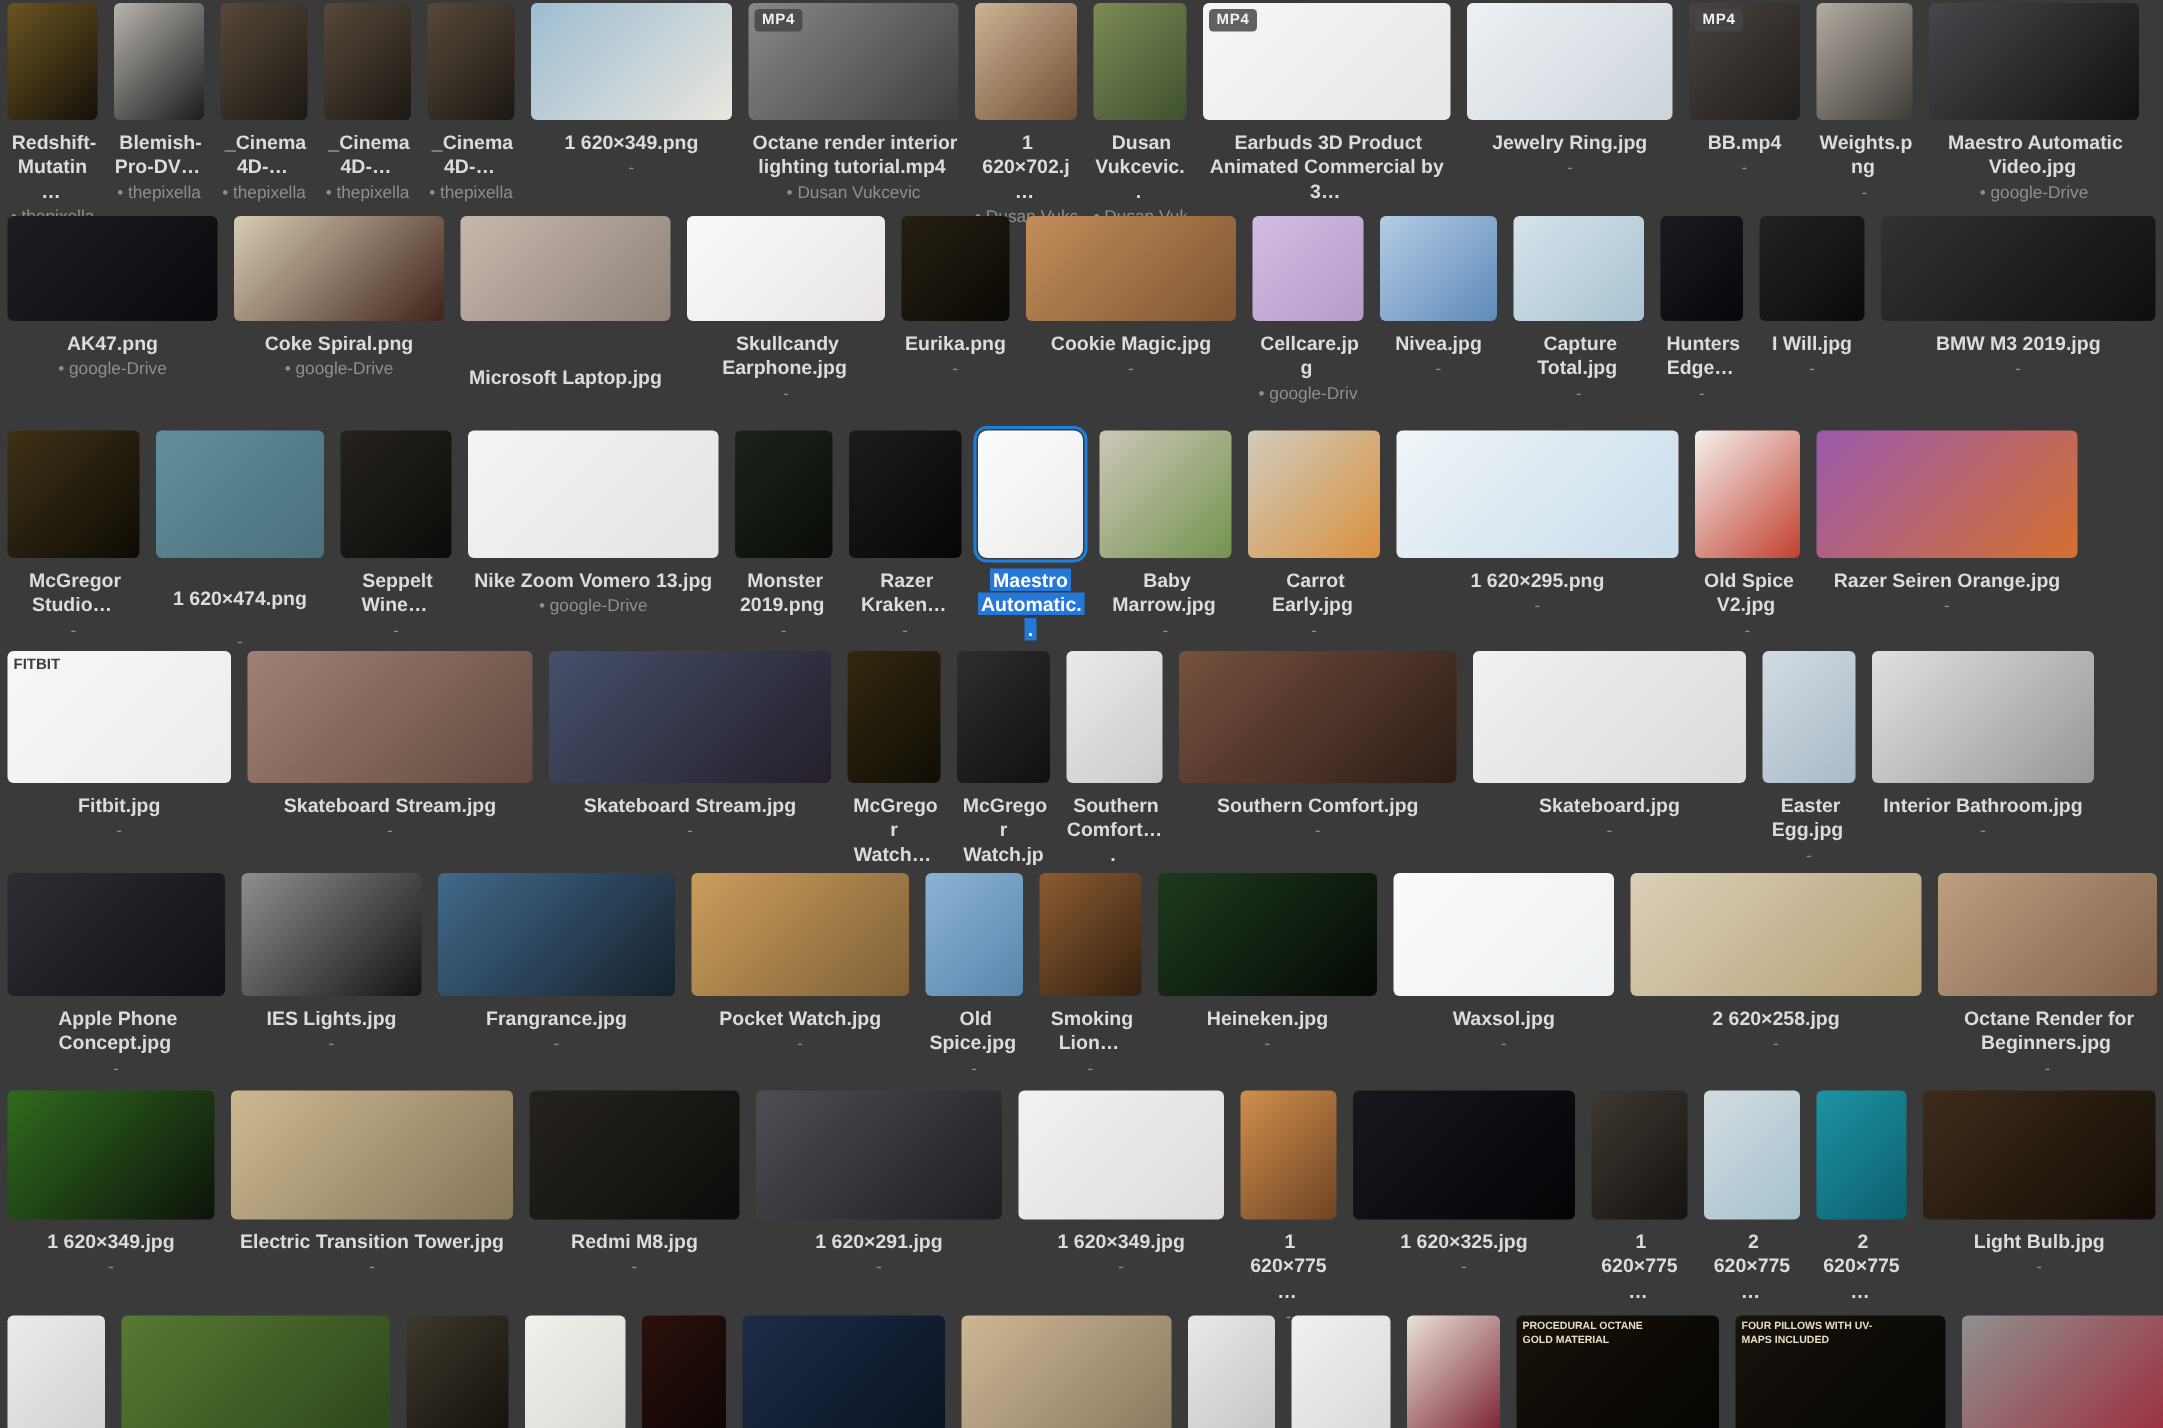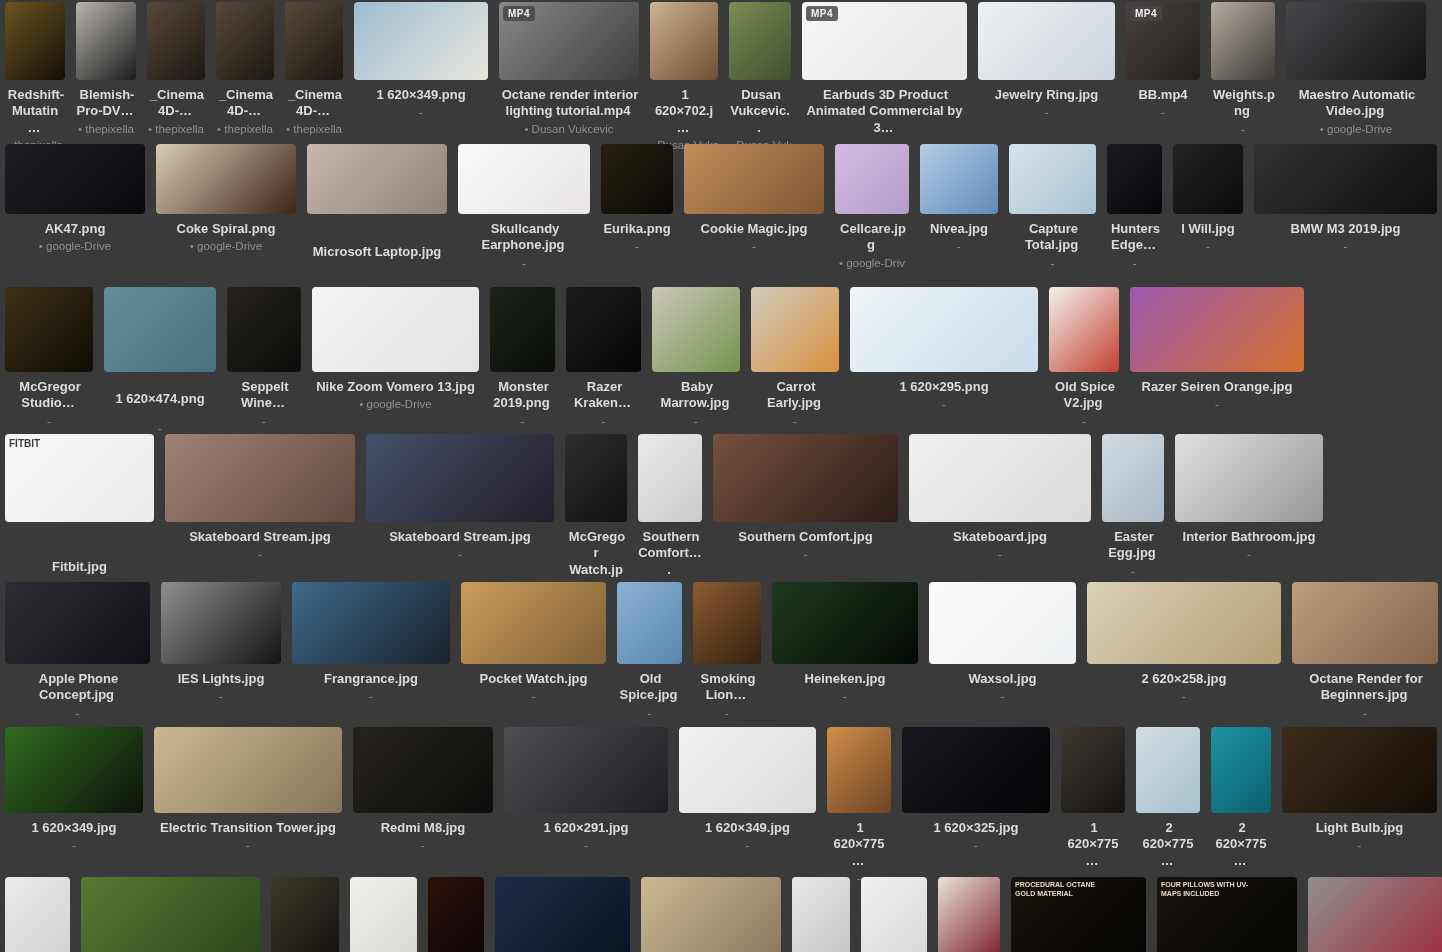--- a/index.html
+++ b/index.html
@@ -212,20 +212,24 @@
       <div class="item" style="width: 65px;">
         <div class="thumb" style="height: 85px; background: linear-gradient(135deg, rgb(29, 35, 26), rgb(9, 12, 8));"></div>
         <div class="label"><span class="label-text">Monster 2019.png</span></div>
         <div class="source">-</div>
       </div>
       <div class="item" style="width: 75px;">
         <div class="thumb" style="height: 85px; background: linear-gradient(135deg, rgb(28, 28, 28), rgb(6, 6, 6));"></div>
         <div class="label"><span class="label-text">Razer Kraken…</span></div>
         <div class="source">-</div>
       </div>
+      <div class="item selected" style="width: 70px;">
+        <div class="thumb" style="height: 85px; background: linear-gradient(135deg, rgb(252, 252, 252), rgb(235, 235, 235));"></div>
+        <div class="label"><span class="label-text">Maestro Automatic..</span></div>
+      </div>
       <div class="item" style="width: 88px;">
         <div class="thumb" style="height: 85px; background: linear-gradient(135deg, rgb(204, 199, 184), rgb(116, 147, 78));"></div>
         <div class="label"><span class="label-text">Baby Marrow.jpg</span></div>
         <div class="source">-</div>
       </div>
       <div class="item" style="width: 88px; justify-content: space-between;">
         <div class="thumb" style="height: 85px; background: linear-gradient(135deg, rgb(209, 203, 189), rgb(217, 145, 63));"></div>
         <div class="label"><span class="label-text">Carrot Early.jpg</span></div>
         <div class="source">-</div>
       </div>
@@ -239,35 +243,40 @@
         <div class="label"><span class="label-text">Old Spice V2.jpg</span></div>
         <div class="source">-</div>
       </div>
       <div class="item" style="width: 174px;">
         <div class="thumb" style="height: 85px; background: linear-gradient(135deg, rgb(155, 89, 173), rgb(212, 112, 47));"></div>
         <div class="label"><span class="label-text">Razer Seiren Orange.jpg</span></div>
         <div class="source">-</div>
       </div>
     </div>
     <div class="row" style="height: 148px;">
-      <div class="item" style="width: 149px; gap: 30px;">
+      <div class="item" style="width: 149px;">
         <div class="thumb" style="height: 88px; background: linear-gradient(135deg, rgb(247, 247, 247), rgb(236, 236, 236));">
           <span class="thumb-caption" style="color: rgb(60, 60, 60); font-size: 10px;">FITBIT</span>
         </div>
         <div class="label"><span class="label-text">Fitbit.jpg</span></div>
         <div class="source">-</div>
       </div>
       <div class="item" style="width: 190px;">
         <div class="thumb" style="height: 88px; background: linear-gradient(135deg, rgb(160, 130, 117), rgb(99, 73, 62));"></div>
         <div class="label"><span class="label-text">Skateboard Stream.jpg</span></div>
         <div class="source">-</div>
       </div>
       <div class="item" style="width: 188px;">
         <div class="thumb" style="height: 88px; background: linear-gradient(135deg, rgb(69, 80, 107), rgb(36, 30, 41));"></div>
         <div class="label"><span class="label-text">Skateboard Stream.jpg</span></div>
+        <div class="source">-</div>
+      </div>
+      <div class="item" style="width: 62px;">
+        <div class="thumb" style="height: 88px; background: linear-gradient(135deg, rgb(51, 41, 15), rgb(16, 13, 6));"></div>
+        <div class="label"><span class="label-text">McGregor Watch…</span></div>
         <div class="source">-</div>
       </div>
       <div class="item" style="width: 62px;">
         <div class="thumb" style="height: 88px; background: linear-gradient(135deg, rgb(46, 46, 44), rgb(16, 16, 16));"></div>
         <div class="label"><span class="label-text">McGregor Watch.jpg</span></div>
         <div class="source">-</div>
       </div>
       <div class="item" style="width: 64px;">
         <div class="thumb" style="height: 88px; background: linear-gradient(135deg, rgb(234, 234, 232), rgb(203, 203, 201));"></div>
         <div class="label"><span class="label-text">Southern Comfort….</span></div>

